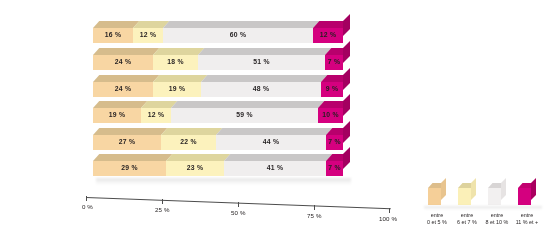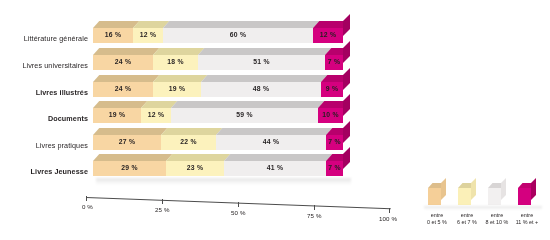--- a/index.html
+++ b/index.html
@@ -117,28 +117,20 @@
     position:absolute;
     background:linear-gradient(to bottom,rgba(0,0,0,.10),rgba(0,0,0,0));
     filter:blur(1px);
   }
 </style>
 </head>
 <body>
 
 <div id="chart-root">
 
-  <div class="labels-col">
-    <div class="cat-label" style="top:35px;">Littérature générale</div>
-    <div class="cat-label" style="top:62px;">Livres universitaires</div>
-    <div class="cat-label bold" style="top:89px;">Livres illustrés</div>
-    <div class="cat-label bold" style="top:115px;">Documents</div>
-    <div class="cat-label" style="top:142px;">Livres pratiques</div>
-    <div class="cat-label bold" style="top:168px;">Livres Jeunesse</div>
-  </div>
 
   <div class="rows">
 
     <div class="row" style="left:93px;top:28px;">
       <div class="seg" style="left:0px;width:40px;background:#f8d6a3;">
         <div class="top" style="background:#d6bc8c;"></div>
         <div class="face">
             <span class="val">16 %</span>
           </div>
       </div>

